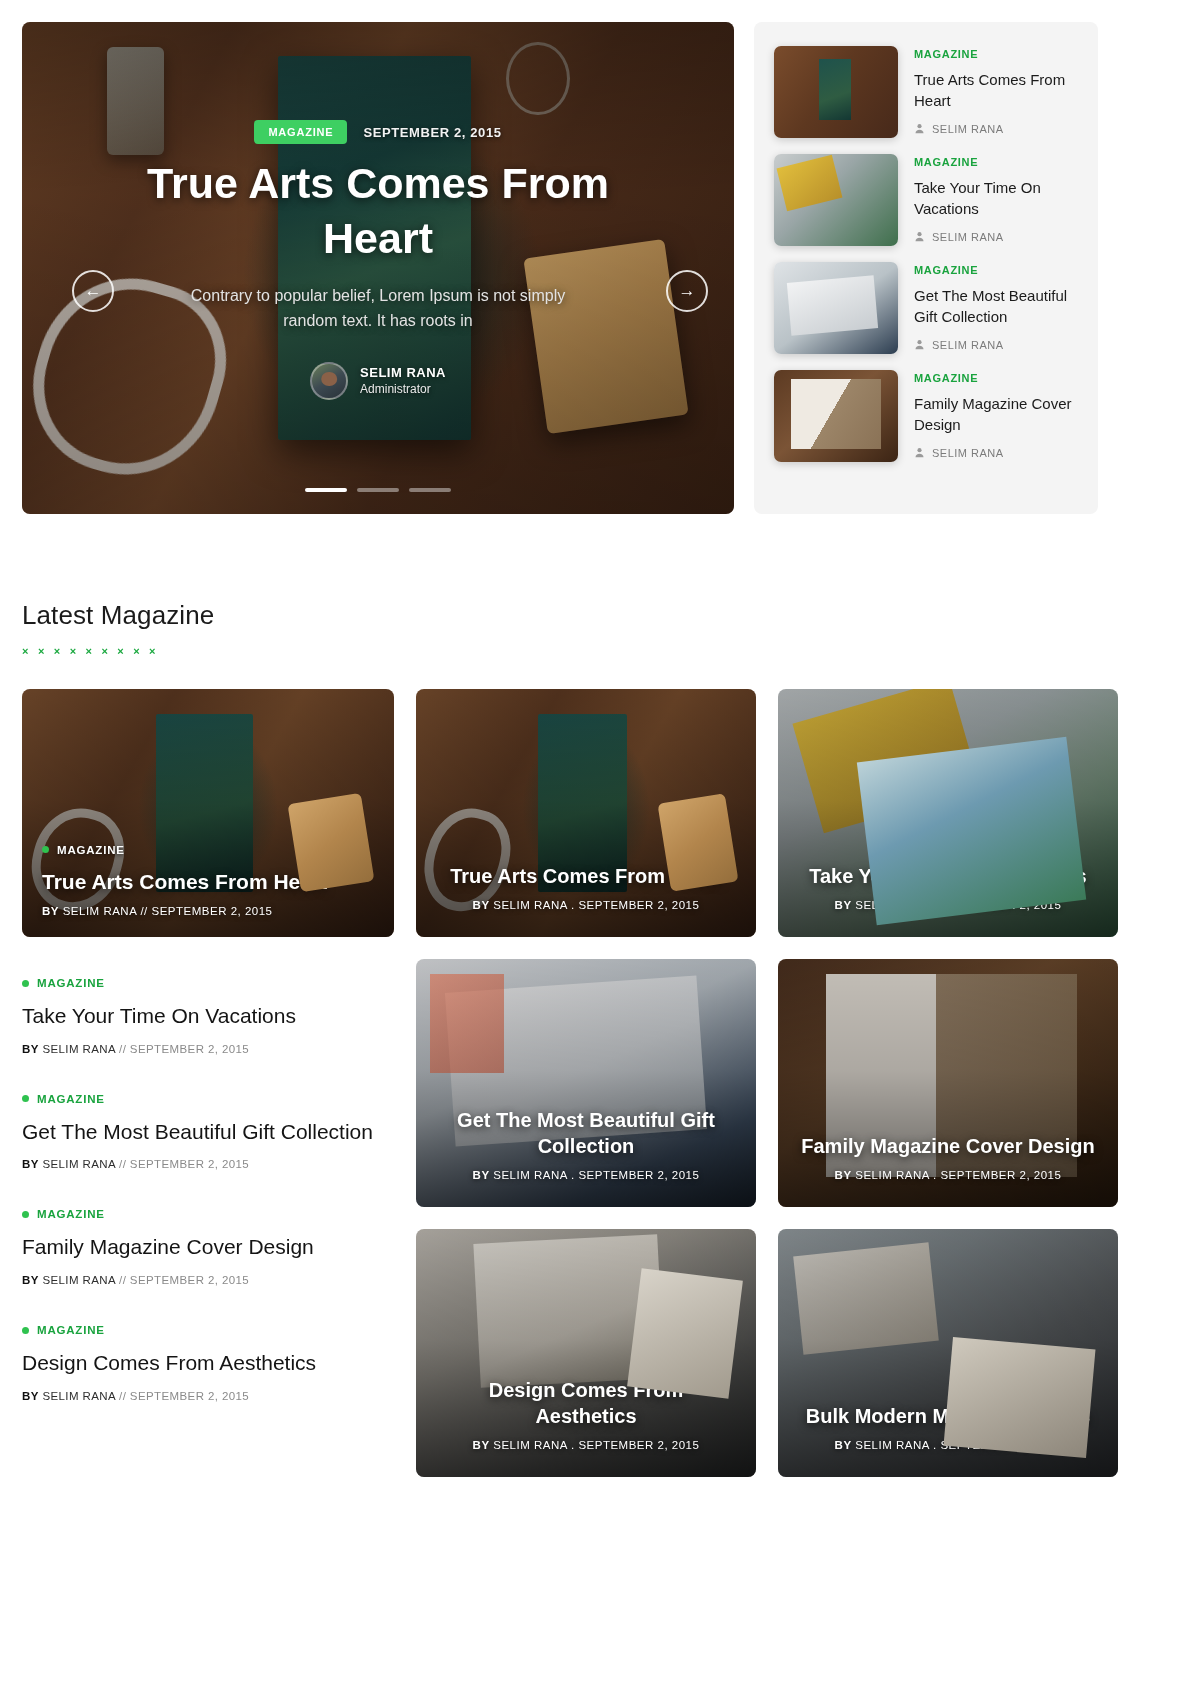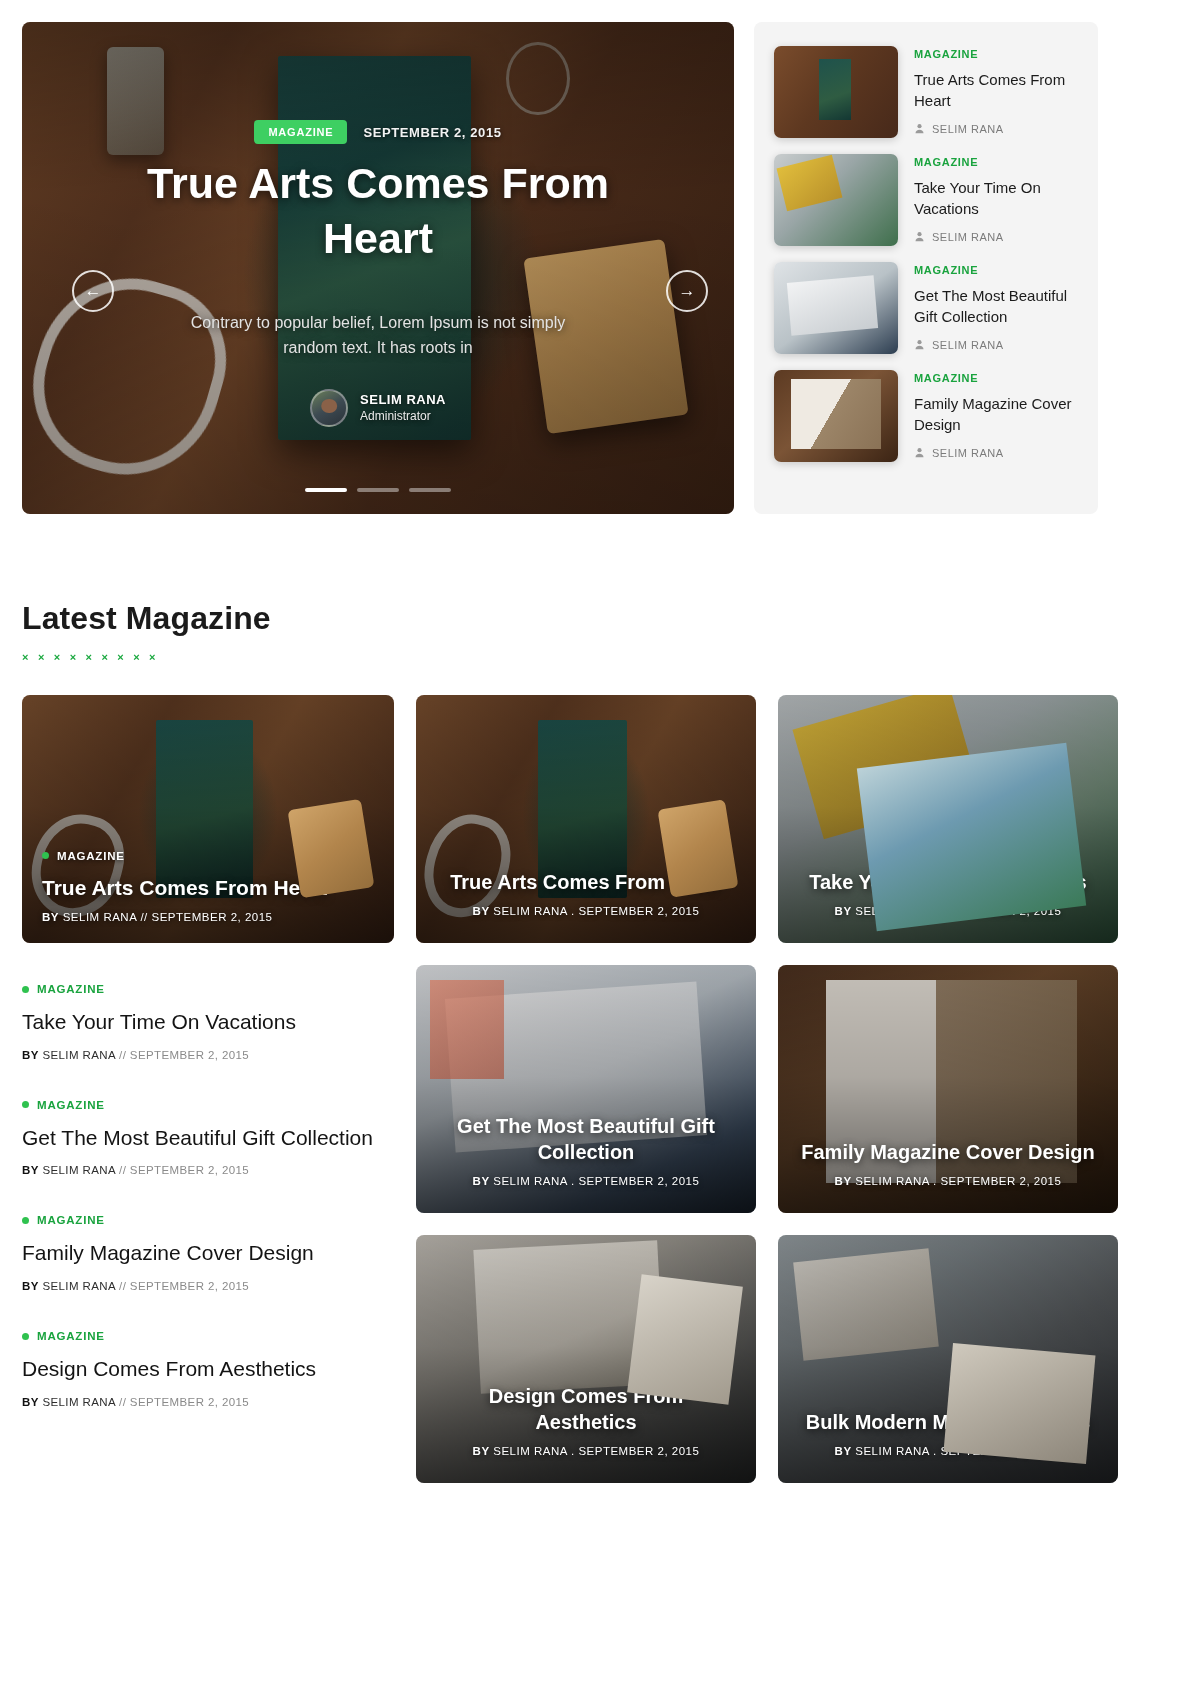--- a/index.html
+++ b/index.html
@@ -128,21 +128,20 @@
     text-shadow: 0 2px 10px rgba(0,0,0,.65);
     margin-bottom: 18px;
   }
   .hero-desc {
     color: #e3e3e3;
     font-size: 16px;
     line-height: 1.55;
     max-width: 430px;
     text-shadow: 0 1px 8px rgba(0,0,0,.75);
     margin-bottom: 28px;
-    margin-top: 27px;
   }
   .hero-author {
     display: flex;
     align-items: center;
     gap: 12px;
   }
   .avatar {
     width: 38px; height: 38px;
     border-radius: 50%;
     background: linear-gradient(150deg, #6a7f5a 0%, #3d4a52 50%, #2a3239 100%);
@@ -299,22 +298,22 @@
     width: 11px; height: 11px;
     flex: 0 0 auto;
     color: #9a9a9a;
   }
 
   
   .section {
     padding: 86px 22px 0 22px;
   }
   .section-title {
-    font-size: 32px;
-    font-weight: bold;
+    font-size: 26px;
+    font-weight: normal;
     color: #1b1b1b;
     letter-spacing: .1px;
   }
   .section-deco {
     margin-top: 14px;
     color: #1aa83f;
     font-size: 11px;
     letter-spacing: 3.2px;
     font-weight: bold;
   }

